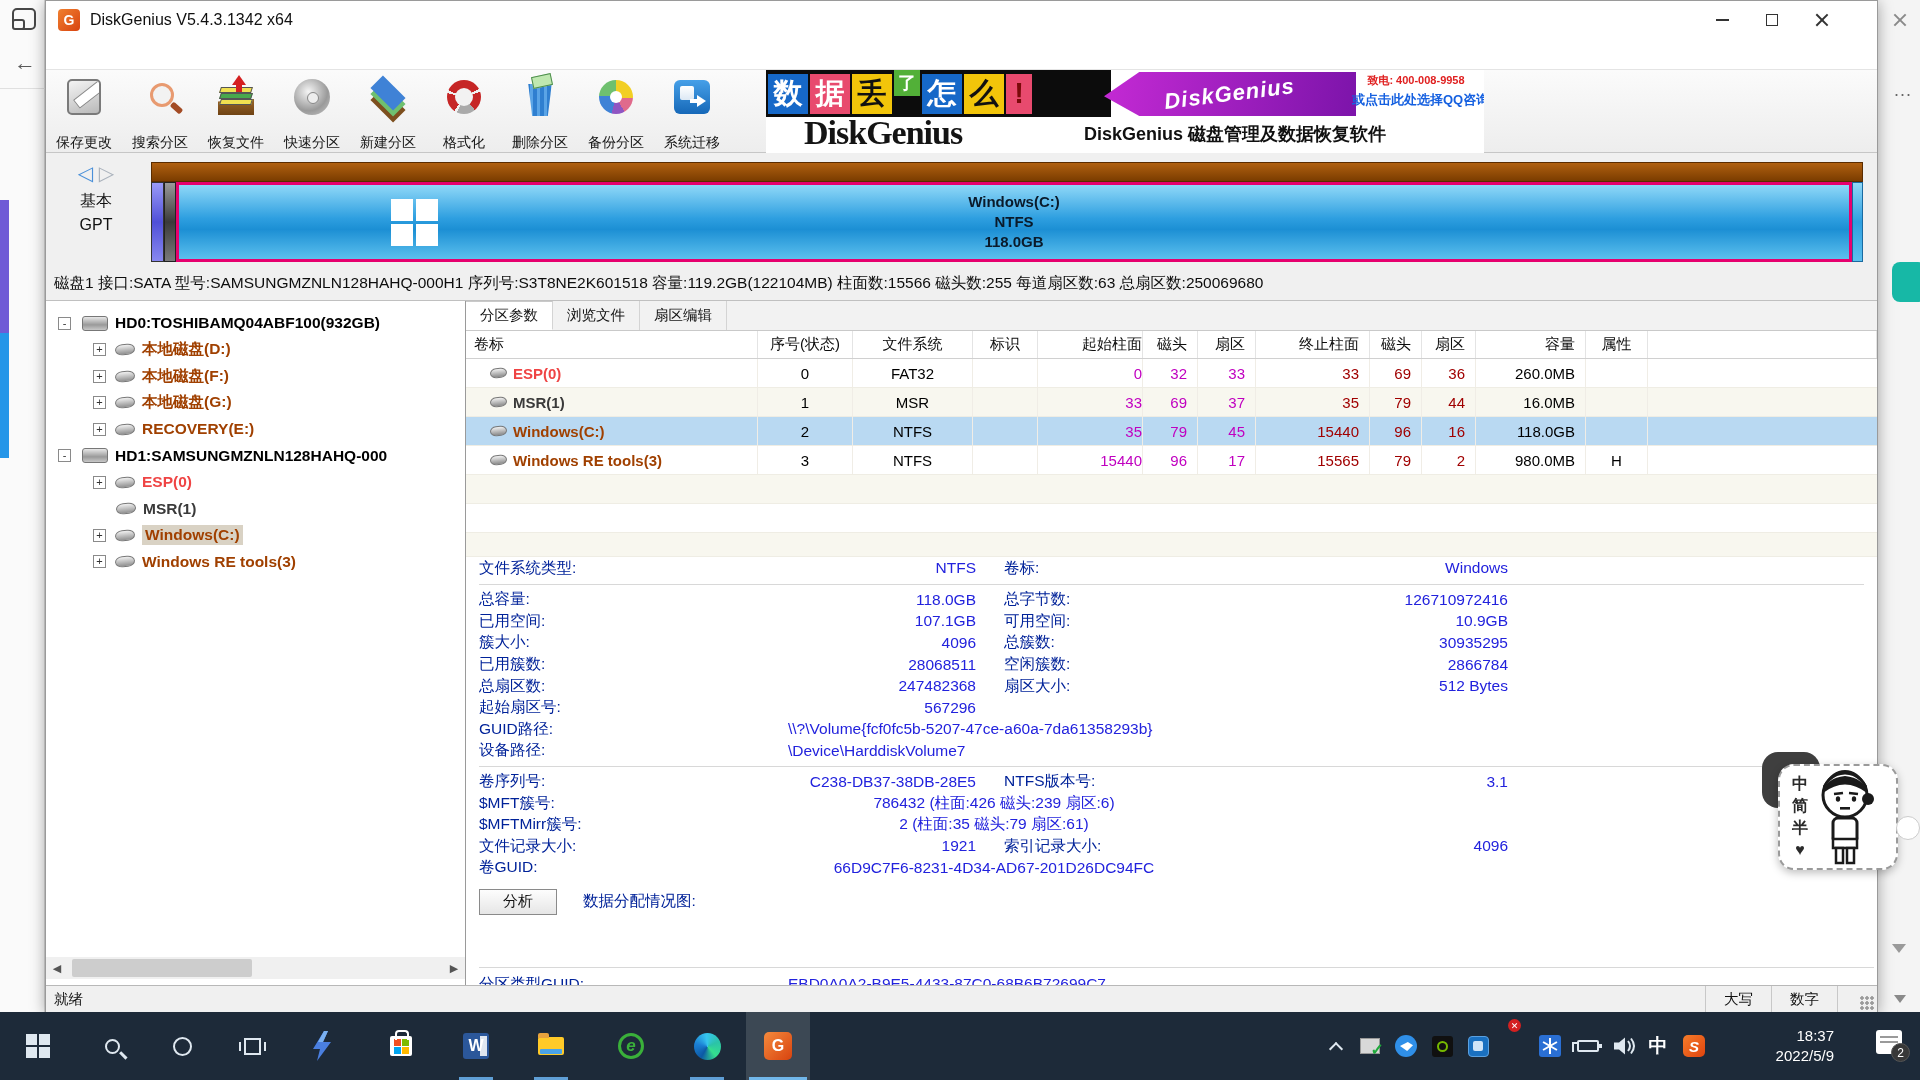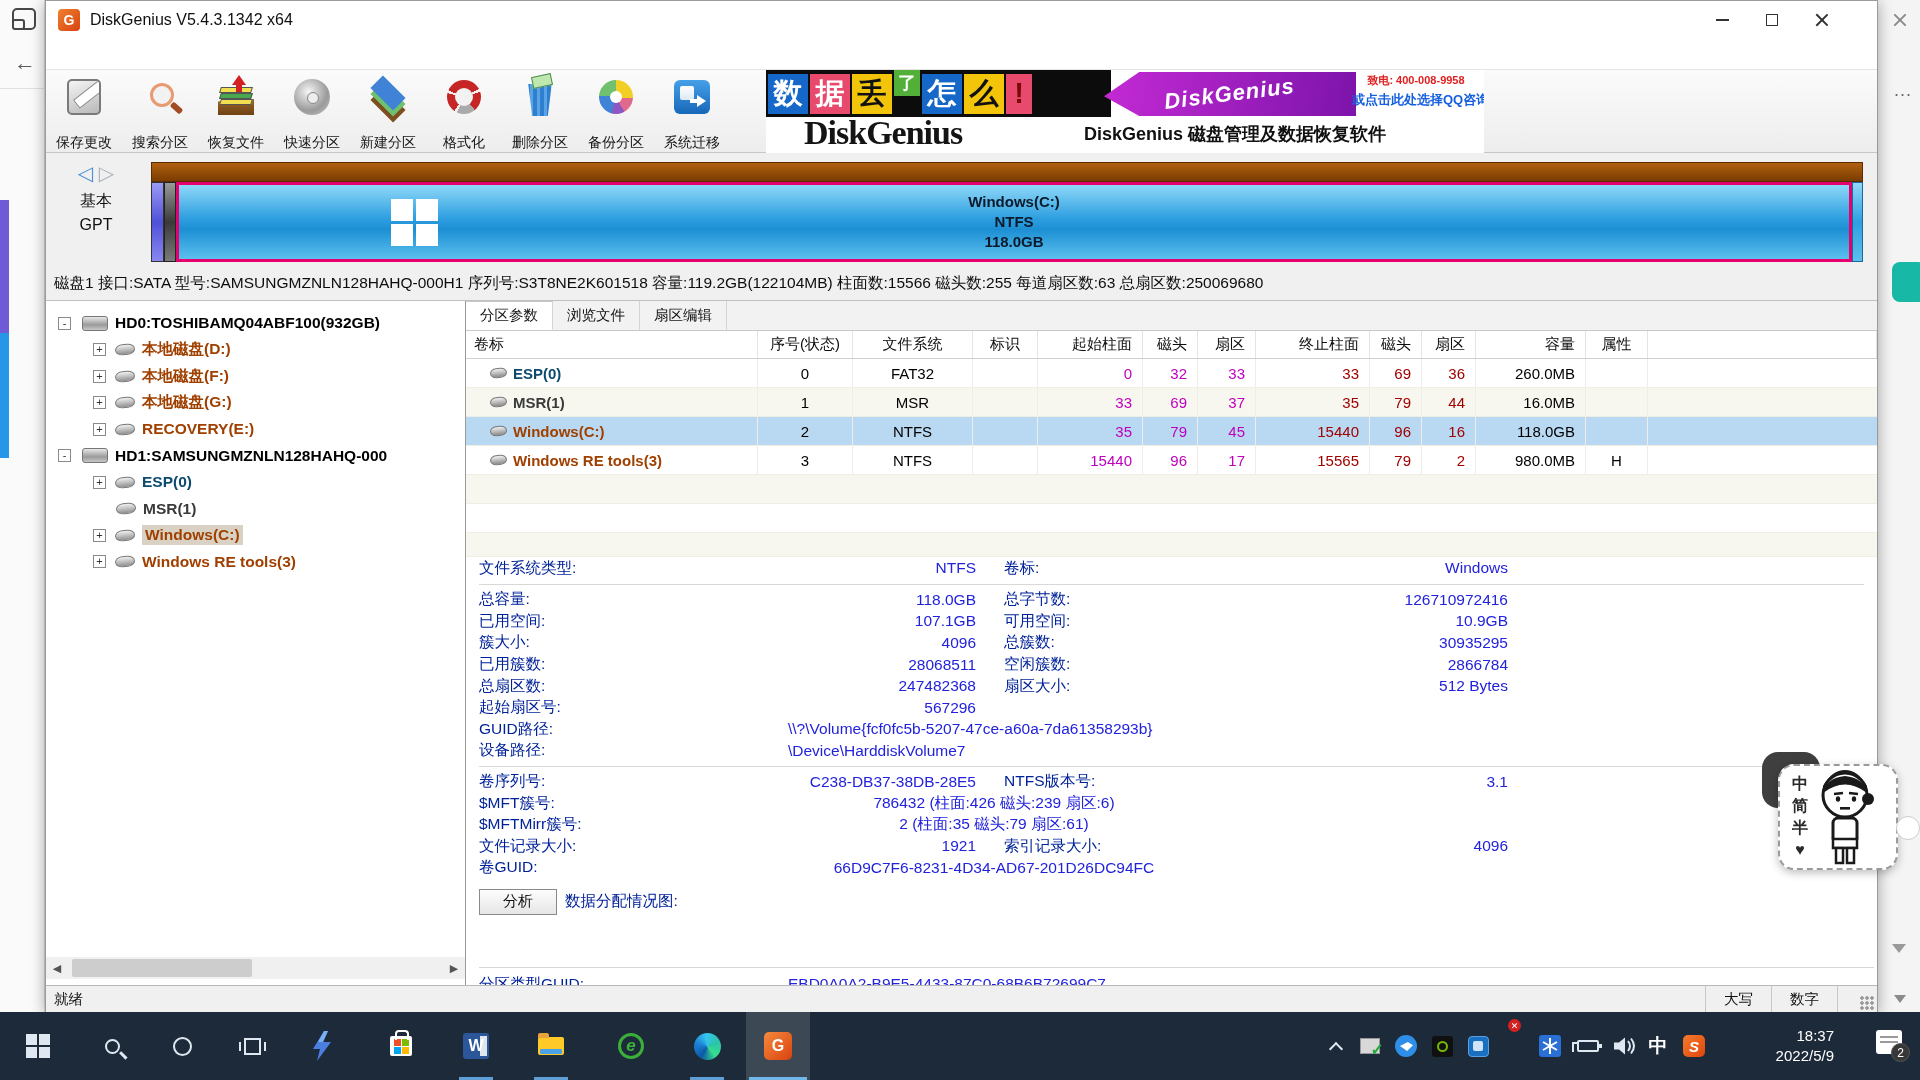--- a/index.html
+++ b/index.html
@@ -116,42 +116,42 @@
 
 .main{position:absolute;left:0;top:300px;width:100%;height:684px;display:flex}
 .tree{width:420px;height:100%;background:#fff;border-right:1px solid #9a9a9a;position:relative;padding-top:9px}
 .ti{height:26.5px;display:flex;align-items:center;font-size:15.5px;font-weight:bold;white-space:nowrap}
 .ti .exp{width:13px;height:13px;border:1px solid #8a8a8a;background:#fff;font-size:11px;line-height:11px;text-align:center;color:#333;flex:none;font-weight:normal}
 .lv0 .exp{margin-left:12px}
 .lv1 .exp{margin-left:47px}
 .lv1 .noexp{width:14px;margin-left:47px;flex:none}
 .icon-disk{width:26px;height:15px;border-radius:3px;background:linear-gradient(#e8e8e8,#9a9a9a 60%,#c8c8c8);border:1px solid #777;margin:0 7px 0 11px;flex:none}
 .icon-part{width:20px;height:11px;border-radius:45%/60%;background:linear-gradient(#f0f0f0,#909090);border:1px solid #777;margin:0 7px 0 9px;flex:none;transform:rotate(-6deg)}
-.c-black{color:#000}.c-brown{color:#a04000}.c-blue{color:#0c4a6e}.c-gray{color:#3a3a3a}
+.c-black{color:#000}.c-brown{color:#a04000}.c-blue{color:#ef4444}.c-gray{color:#3a3a3a}
 .tl.sel{background:#d9d2c4;padding:1px 3px}
 .tree-hscroll{position:absolute;left:0;bottom:6px;width:419px;height:22px;background:#f0f0f0;display:flex;align-items:center}
 .hs-btn{width:22px;height:22px;background:#f0f0f0;display:flex;align-items:center;justify-content:center;font-size:11px;color:#555}
 .hs-track{flex:1;height:100%;position:relative}
 .hs-thumb{position:absolute;left:4px;top:2px;width:180px;height:18px;background:#cdcdcd;border-radius:2px}
 
 
 .rpanel{flex:1;height:100%;background:#fff;position:relative;overflow:hidden}
 .tabs{height:30px;display:flex;border-bottom:1px solid #c9c9c9;background:#f2f2f2}
 .tab{padding:0 14px;font-size:14.5px;color:#111;display:flex;align-items:center;border-right:1px solid #d4d4d4;background:#f2f2f2}
 .tab.active{background:#fff;border-bottom:1px solid #fff;border-top:1px solid #c9c9c9;font-weight:normal}
 .thead{height:28px;display:flex;border-bottom:1px solid #d0d0d0;font-size:15px;color:#0d0d0d;align-items:center}
 .trow{height:29px;display:flex;align-items:center;font-size:15px;border-bottom:1px solid #efede4}
 .trow.alt{background:#f8f7ef}
 .trow.sel{background:#b9d9f2}
 .tc{height:100%;display:flex;align-items:center;justify-content:center;border-right:1px solid #f0ede6;overflow:hidden}
 .thead .tc{border-right:1px solid #e4e4e4}
 .tc0{width:292px;justify-content:flex-start;padding-left:8px}
 .trow .tc0{padding-left:24px}
 .tc1{width:95px}.tc2{width:120px}.tc3{width:65px}
-.tc4{width:105px;justify-content:flex-end;padding-right:10px}
+.tc4{width:105px;justify-content:flex-end;}
 .tc5{width:55px;justify-content:flex-end;padding-right:10px}
 .tc6{width:58px;justify-content:flex-end;padding-right:10px}
 .tc7{width:114px;justify-content:flex-end;padding-right:10px}
 .tc8{width:52px;justify-content:flex-end;padding-right:10px}
 .tc9{width:54px;justify-content:flex-end;padding-right:10px}
 .tc10{width:110px;justify-content:flex-end;padding-right:10px}
 .tc11{width:62px}
 .tcfill{flex:1;border-right:none}
 .vstart{color:#c000c0}.vend{color:#a00000}
 .rowico{width:17px;height:10px;border-radius:45%/60%;background:linear-gradient(#f0f0f0,#8a8a8a);border:1px solid #777;margin-right:6px;flex:none;transform:rotate(-6deg)}
@@ -163,21 +163,21 @@
 .dr.h{height:24px;margin-top:5px}
 .dl1{width:170px;color:#002299;flex:none}
 .dv1{width:327px;text-align:right;color:#2222dd;flex:none}
 .dv1.path{width:690px;text-align:left;padding-left:139px}
 .dv1.ctr{width:690px;text-align:center}
 .dl2{width:155px;margin-left:28px;color:#002299;flex:none}
 .dv2{width:349px;text-align:right;color:#2222dd;flex:none}
 .divider{height:1px;background:#d8d8d8;margin:4px 13px 4px 0}
 .analyzebar{display:flex;align-items:center;margin-top:9px;height:28px}
 .btn-analyze{width:78px;height:26px;background:linear-gradient(#fdfdfd,#e6e6e6);border:1px solid #8a8a8a;font-size:15px;color:#111;display:flex;align-items:center;justify-content:center}
-.alloc-lbl{margin-left:8px;color:#002299}
+.alloc-lbl{margin-left:26px;color:#002299}
 .bottomcut{position:absolute;left:13px;bottom:-10px;height:22px;display:flex;align-items:center;white-space:nowrap}
 .bottomcut .divtop{position:absolute;left:0;top:-6px;width:1395px;height:1px;background:#d8d8d8}
 
 
 .statusbar{position:absolute;left:0;top:984px;width:100%;height:28px;background:#f0f0f0;border-top:1px solid #b8b8b8;display:flex;align-items:center;font-size:14.5px;color:#111}
 .sb-left{padding-left:8px;flex:1}
 .sb-cell{width:66px;height:100%;border-left:1px solid #c8c8c8;display:flex;align-items:center;justify-content:center}
 .sb-grip{width:40px;height:100%;border-left:1px solid #c8c8c8;position:relative}
 .sb-grip::after{content:"";position:absolute;right:3px;bottom:3px;width:14px;height:14px;background:radial-gradient(circle at 2px 2px,#9a9a9a 1.5px,transparent 2px);background-size:5px 5px}
 

